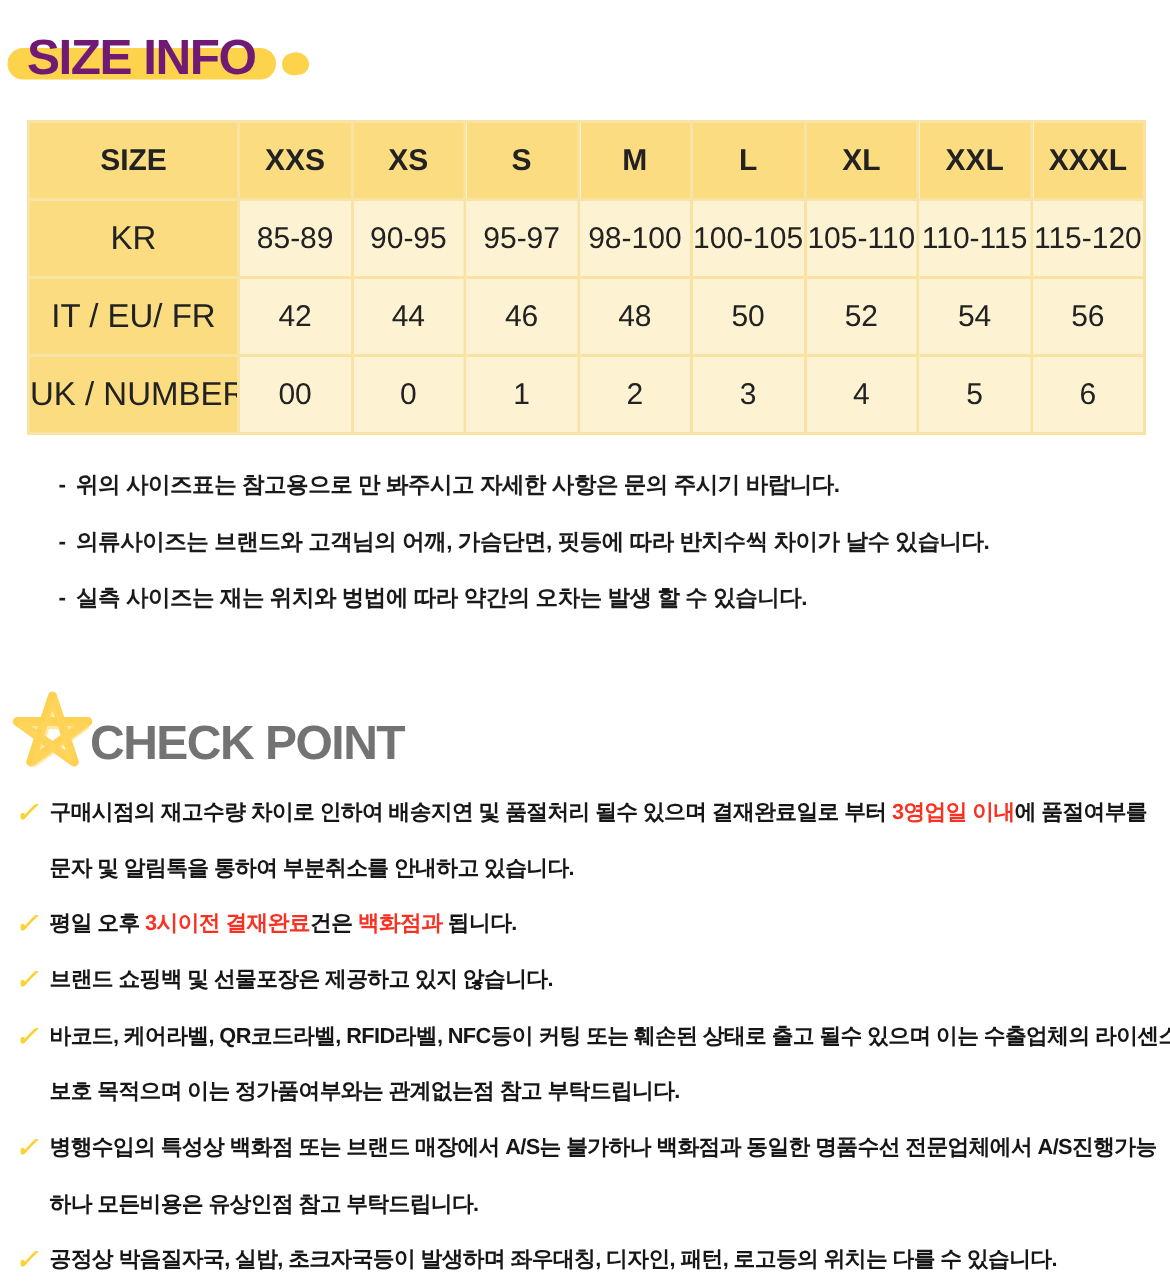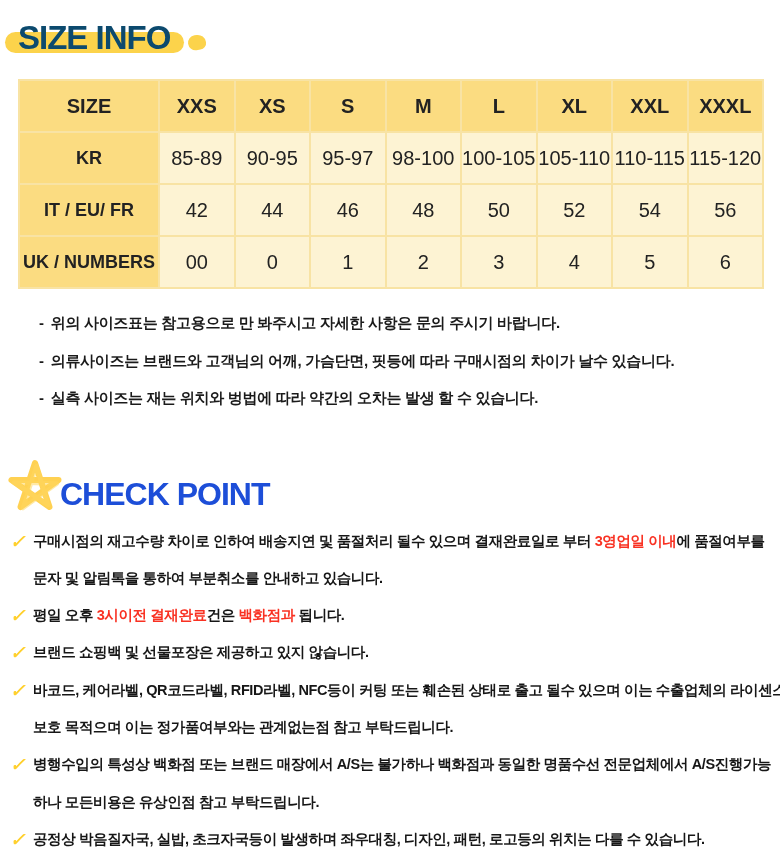--- a/index.html
+++ b/index.html
@@ -14,39 +14,39 @@
     color:var(--txt);
   }
   
   .title-wrap{margin:20px 0 0 14px;line-height:36px;}
   .hl-wrap{position:relative;display:inline-block;padding:0 4px;}
   .hl-band{position:absolute;left:-9px;right:-10px;top:12px;height:21px;
     background:var(--hl);border-radius:11px;z-index:0;}
   .hl-tail{position:absolute;right:-32px;top:15px;width:18px;height:15px;
     background:var(--hl);border-radius:8px 9px 7px 8px;transform:rotate(-8deg);z-index:0;}
   h1.size-title{position:relative;z-index:1;display:inline;
-    font-size:33px;font-weight:600;letter-spacing:-1px;color:#0c4a6e;}
+    font-size:33px;font-weight:600;letter-spacing:-1px;color:#701a75;}
   
   table.size-table{margin:17px 0 0 18px;width:746px;border-collapse:collapse;table-layout:fixed;}
   .size-table th,.size-table td{
     height:52px;border:2px solid var(--tb);text-align:center;vertical-align:middle;
     font-size:19px;font-weight:500;color:#222;white-space:nowrap;overflow:hidden;}
   .size-table th{background:var(--thbg);font-weight:600;font-size:20px;}
   .size-table td{background:var(--tdbg);font-size:20px;}
-  .size-table td.row-label{background:var(--thbg);font-size:18px;font-weight:700;}
+  .size-table td.row-label{background:var(--thbg);font-size:22px;font-weight:400;}
   .size-table col.c0{width:140px;}
   
   ul.size-notes{margin:15px 0 0 15px;list-style:none;}
   ul.size-notes li{line-height:37.5px;font-size:15px;font-weight:700;
     letter-spacing:-0.3px;white-space:nowrap;color:#1a1a1a;margin-left:24px;}
   ul.size-notes .prefix{margin-right:7px;font-weight:700;}
   
   .cp-header{margin:40px 0 0 8px;display:flex;align-items:center;height:56px;}
   .star-icon{width:54px;height:54px;margin-right:-2px;flex:0 0 auto;}
-  h2.cp-title{font-size:32px;font-weight:600;letter-spacing:-1px;color:#1d4ed8;margin-top:20px;}
+  h2.cp-title{font-size:32px;font-weight:600;letter-spacing:-1px;color:#737373;margin-top:20px;}
   
   .check-list{margin:10px 0 0 14px;}
   .check-item{position:relative;padding-left:19px;}
   .check-item .check-mark{position:absolute;left:-3px;top:7px;
     color:var(--check);font-size:19px;font-weight:700;
     transform:skewX(-14deg);text-shadow:0.6px 0 0 currentColor;}
   .check-line{line-height:37.3px;font-size:14.5px;font-weight:600;
     letter-spacing:-0.4px;white-space:nowrap;color:#161616;}
   .check-line .red{color:var(--red);}
 </style>
@@ -120,21 +120,21 @@
           <td>3</td>
           <td>4</td>
           <td>5</td>
           <td>6</td>
         </tr>
       </tbody>
   </table>
 
   <ul class="size-notes">
       <li><span class="prefix">-</span><span class="note-text">위의 사이즈표는 참고용으로 만 봐주시고 자세한 사항은 문의 주시기 바랍니다.</span></li>
-      <li><span class="prefix">-</span><span class="note-text">의류사이즈는 브랜드와 고객님의 어깨, 가슴단면, 핏등에 따라 구매시점의 차이가 날수 있습니다.</span></li>
+      <li><span class="prefix">-</span><span class="note-text">의류사이즈는 브랜드와 고객님의 어깨, 가슴단면, 핏등에 따라 반치수씩 차이가 날수 있습니다.</span></li>
       <li><span class="prefix">-</span><span class="note-text">실측 사이즈는 재는 위치와 벙법에 따라 약간의 오차는 발생 할 수 있습니다.</span></li>
     </ul>
 
   <div class="cp-header">
     <svg class="star-icon" viewBox="0 0 54 54">
       <path d="M27 5 L41.5 49 L3.5 22 L50.5 22 L12.5 49 Z" fill="none" stroke="#ffc627" stroke-width="6" stroke-linejoin="round" stroke-linecap="round" opacity="0.8"></path>
       <path d="M28.5 8 L40 47 L6 24.5 L49 25.5 L15 50 Z" fill="none" stroke="#ffd75e" stroke-width="4.5" stroke-linejoin="round" stroke-linecap="round" opacity="0.55"></path>
     </svg>
     <h2 class="cp-title">CHECK POINT</h2>
   </div>

